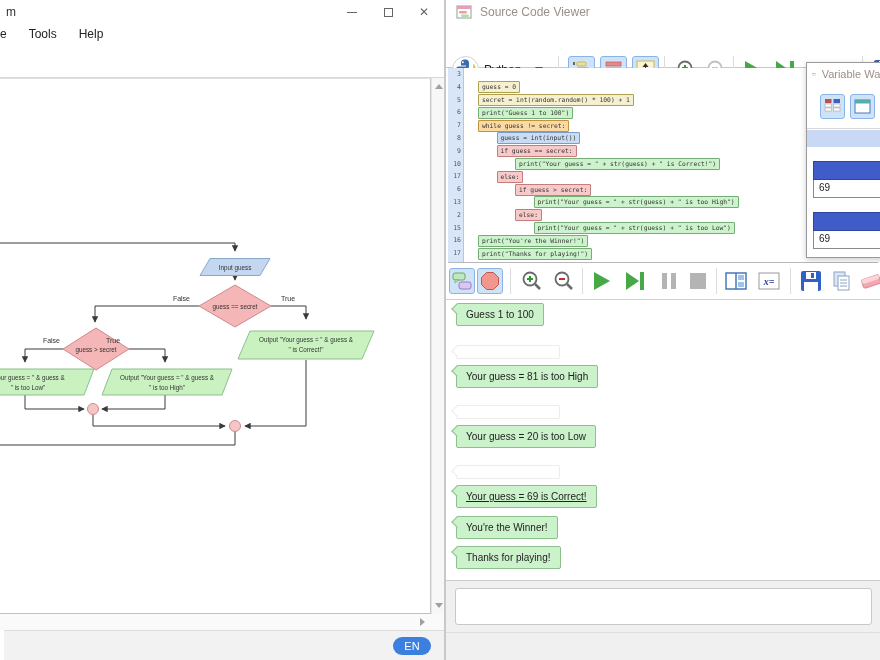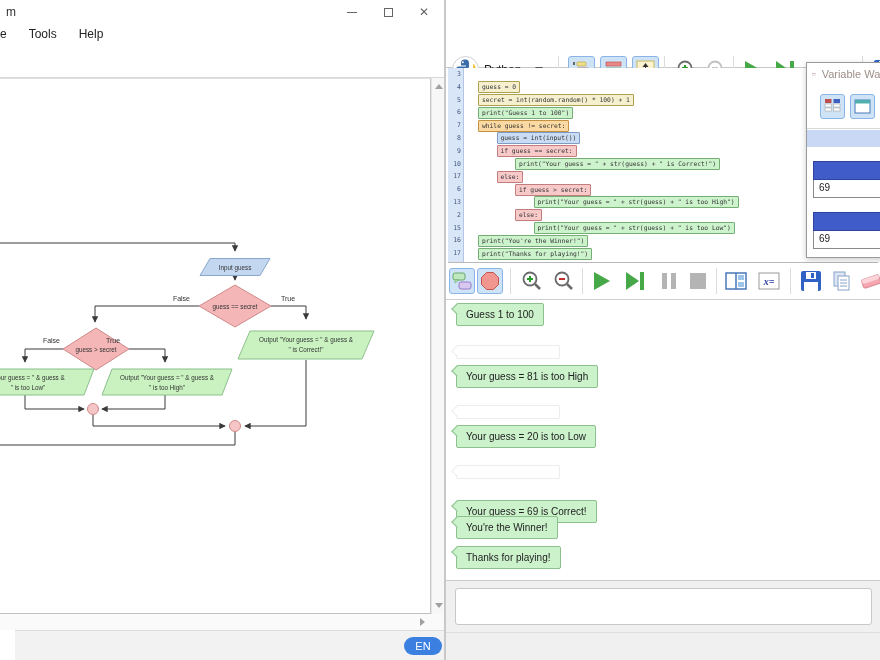--- a/index.html
+++ b/index.html
@@ -25,21 +25,21 @@
   .main-drop { position:absolute; left:88px; top:50px; height:24px; display:flex; align-items:center; gap:8px; font-size:12px; color:#222; }
   .caret-down { width:0; height:0; border-left:4px solid transparent; border-right:4px solid transparent; border-top:5px solid #555; display:inline-block; }
 
   
   .lw-canvas { position:absolute; left:0; top:78px; width:431px; height:536px; background:#fff; border-right:1px solid #c8c8c8; border-top:1px solid #e0e0e0; border-bottom:1px solid #c0c0c0; overflow:hidden; }
   .lw-vscroll { position:absolute; left:431px; top:78px; width:13px; height:536px; background:#f7f7f7; border-left:1px solid #e4e4e4; }
   .scroll-arrow-up { position:absolute; left:3px; top:6px; width:0; height:0; border-left:4px solid transparent; border-right:4px solid transparent; border-bottom:5px solid #a0a0a0; }
   .scroll-arrow-down { position:absolute; left:3px; bottom:6px; width:0; height:0; border-left:4px solid transparent; border-right:4px solid transparent; border-top:5px solid #a0a0a0; }
   .lw-hscroll { position:absolute; left:0; top:614px; width:444px; height:16px; background:#fafafa; }
   .scroll-arrow-right { position:absolute; left:420px; top:4px; width:0; height:0; border-top:4px solid transparent; border-bottom:4px solid transparent; border-left:5px solid #a0a0a0; }
-  .lw-statusbar { position:absolute; left:15px; top:630px; width:444px; height:30px; background:#f2f2f2; border-top:1px solid #ddd; }
+  .lw-statusbar { position:absolute; left:4px; top:630px; width:444px; height:30px; background:#f2f2f2; border-top:1px solid #ddd; }
   .en-badge { position:absolute; left:389px; top:6px; width:38px; height:18px; background:#3b7fe0; border-radius:9px; color:#fff; font-size:11px; display:flex; align-items:center; justify-content:center; }
 
   .divider { position:absolute; left:444px; top:0; width:2px; height:660px; background:#c8c8c8; }
 
   
   .rw { position:absolute; left:446px; top:0; width:434px; height:660px; background:#fff; }
   .rw-titlebar { position:absolute; left:0; top:0; width:100%; height:24px; background:#fff; display:flex; align-items:center; }
   .rw-title { font-size:12px; color:#9d8f87; margin-left:8px; }
   .rw-toolbar { position:absolute; left:0; top:24px; width:100%; height:44px; background:#fff; border-bottom:1px solid #c8c8c8; }
   .rtb-btn { position:absolute; top:32px; width:27px; height:27px; display:flex; align-items:center; justify-content:center; border-radius:3px; }
@@ -270,20 +270,29 @@
       <span class="scroll-arrow-right"></span>
     </div>
     <div class="lw-statusbar">
       <div class="en-badge">EN</div>
     </div>
   </div>
 
   <div class="divider"></div>
 
   <div class="rw">
+    <div class="rw-titlebar">
+      <svg width="16" height="14" viewBox="0 0 16 14" style="margin-left:10px">
+        <rect x="1" y="1" width="14" height="12" fill="#fff" stroke="#999"></rect>
+        <rect x="1" y="1" width="14" height="3" fill="#e8a0b8"></rect>
+        <rect x="3" y="6" width="8" height="2.4" rx="1.2" fill="#eda0a0"></rect>
+        <rect x="5" y="9.5" width="8" height="2.4" rx="1.2" fill="#a8e0a8"></rect>
+      </svg>
+      <span class="rw-title">Source Code Viewer</span>
+    </div>
 
     <div class="rw-toolbar">
       <svg width="27" height="27" viewBox="0 0 27 27" style="position:absolute;left:6px;top:32px">
         <circle cx="13.5" cy="13.5" r="13" fill="#fff" stroke="#d0d0d0"></circle>
         <path d="M13.5 3.5c-3.5 0-4.5 1.6-4.5 3.4v2.6h5v1H6.8c-2 0-3.3 1.6-3.3 4.5 0 2 .8 3.5 2.3 4V16c0-1.8 1.5-3 3.3-3h5.4c1.5 0 2.5-1.2 2.5-2.7V6.9c0-1.9-1.1-3.4-3.5-3.4z" fill="#3a6ea8"></path>
         <path d="M13.5 23.5c3.5 0 4.5-1.6 4.5-3.4v-2.6h-5v-1h7.2c2 0 3.3-1.6 3.3-4.5 0-2-.8-3.5-2.3-4V11c0 1.8-1.5 3-3.3 3h-5.4c-1.5 0-2.5 1.2-2.5 2.7v3.4c0 1.9 1.1 3.4 3.5 3.4z" fill="#f0c030"></path>
         <circle cx="10.8" cy="6.3" r="1" fill="#fff"></circle>
           <circle cx="16.2" cy="20.7" r="1" fill="#fff"></circle>
       </svg>
       <div class="lang-drop">
@@ -563,21 +572,21 @@
       </div>
     </div>
 
     <div class="console-output">
         <div class="bubble b-out" style="top: 3px;">Guess 1 to 100</div>
         <div class="bubble b-ghost" style="top: 45px; width: 104px; height: 14px;"></div>
         <div class="bubble b-out" style="top: 65px;">Your guess = 81 is too High</div>
         <div class="bubble b-ghost" style="top: 105px; width: 104px; height: 14px;"></div>
         <div class="bubble b-out" style="top: 125px;">Your guess = 20 is too Low</div>
         <div class="bubble b-ghost" style="top: 165px; width: 104px; height: 14px;"></div>
-        <div class="bubble b-out" style="top: 200px;">Your guess = 69 is Correct!</div>
+        <div class="bubble b-out" style="top: 185px; text-decoration: underline;">Your guess = 69 is Correct!</div>
         <div class="bubble b-out" style="top: 216px;">You're the Winner!</div>
         <div class="bubble b-out" style="top: 246px;">Thanks for playing!</div>
       </div>
 
     <div class="console-input-strip">
       <input class="console-input" type="text" value="" style="">
     </div>
     <div class="rw-statusbar"></div>
   </div>
 </div>

